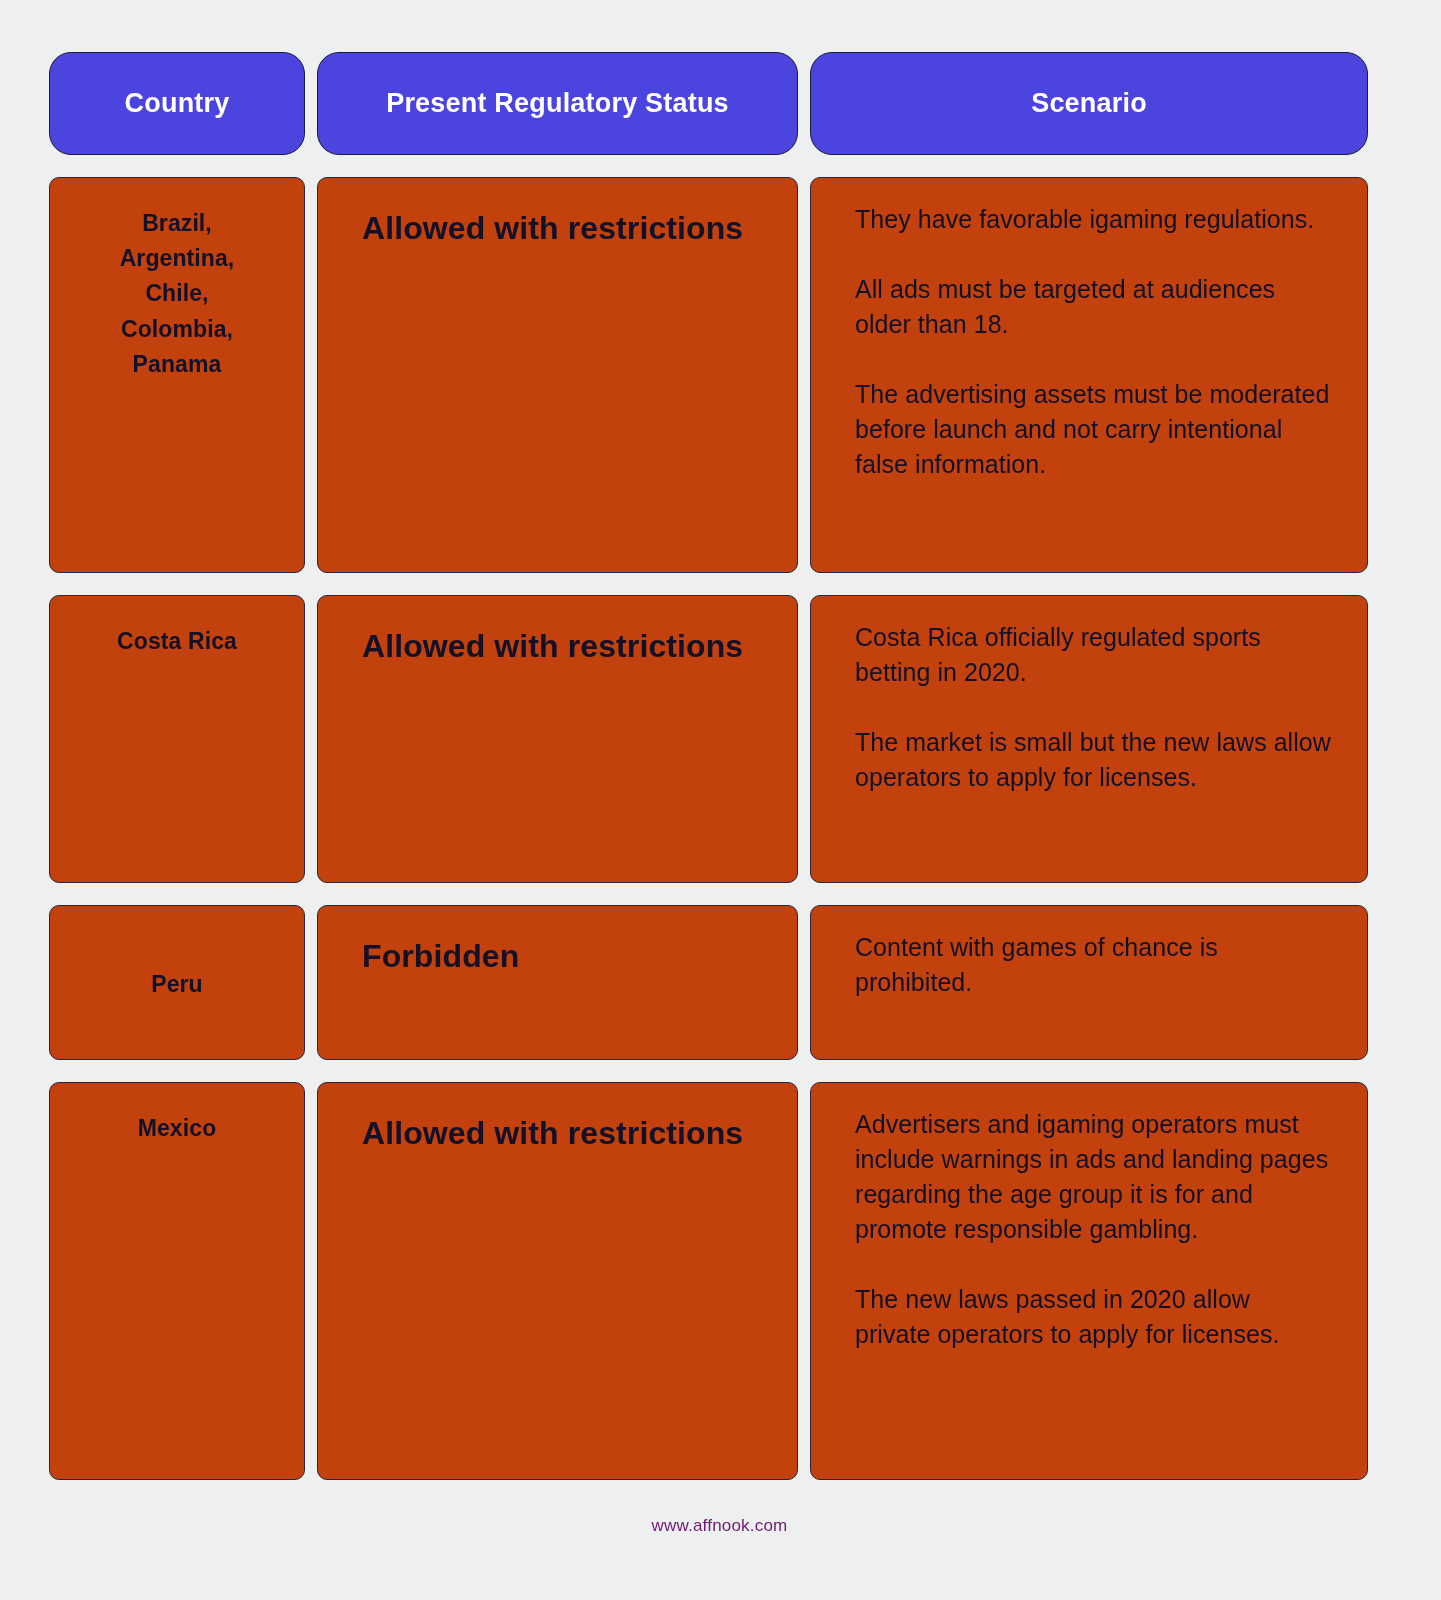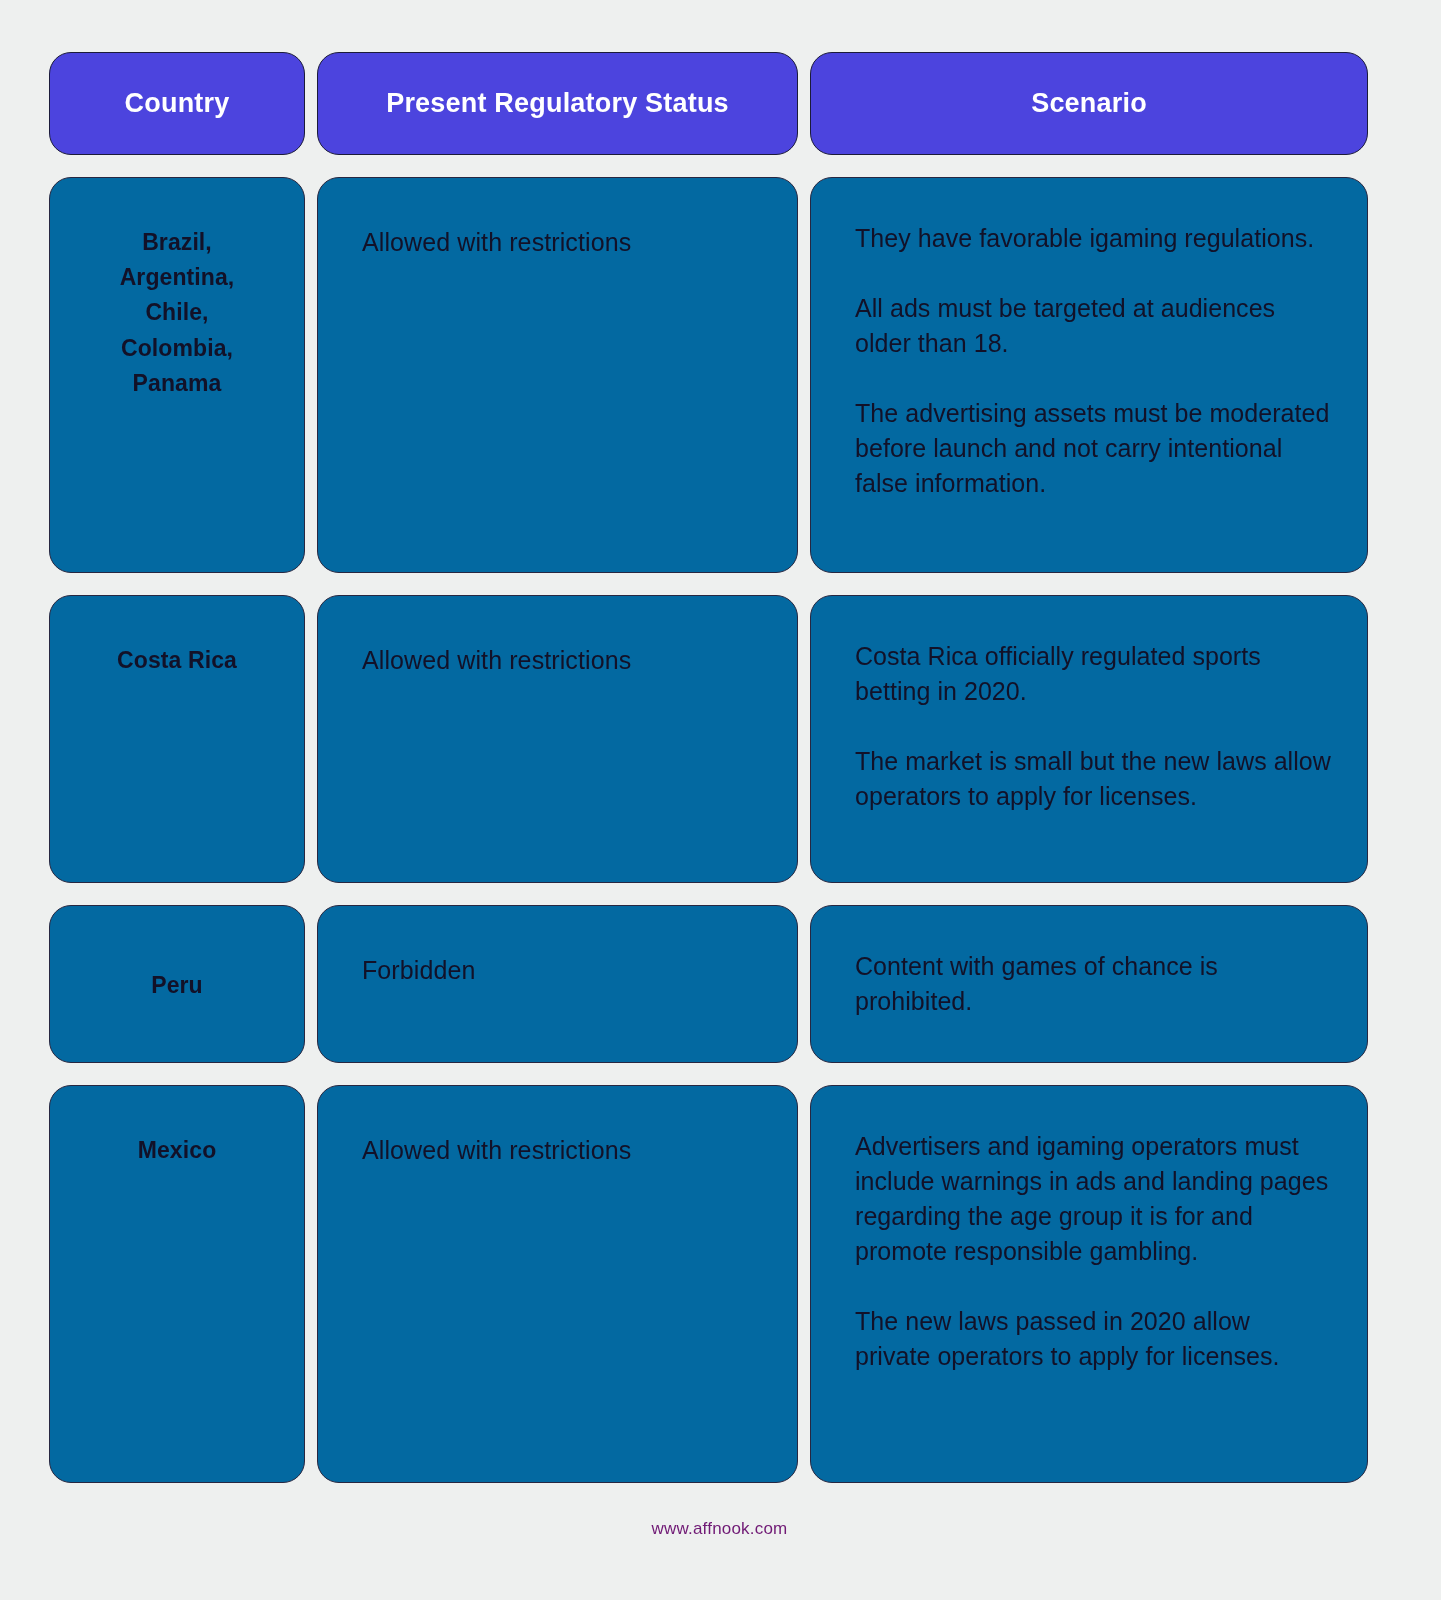--- a/index.html
+++ b/index.html
@@ -44,25 +44,25 @@
     font-size: 27px;
     font-weight: bold;
     letter-spacing: 0.2px;
     height: 103px;
     box-sizing: border-box;
     padding: 0 14px;
   }
 
   
   .cell {
-    background: #0369a1;
+    background: #c2410c;
     border: 1.5px solid #272741;
-    border-radius: 22px;
+    border-radius: 10px;
     box-sizing: border-box;
-    padding: 43px 26px;
+    padding: 24px 26px;
     color: #121128;
   }
 
   .cell-country {
     display: flex;
     align-items: flex-start;
     justify-content: center;
     text-align: center;
   }
   .country-text {
@@ -71,22 +71,22 @@
     line-height: 1.53;
     letter-spacing: 0.1px;
     white-space: pre-line;
     padding-top: 4px;
   }
 
   .cell-status {
     padding-left: 44px;
   }
   .status-text {
-    font-size: 25px;
-    font-weight: 400;
+    font-size: 32px;
+    font-weight: 700;
     line-height: 1.45;
     letter-spacing: 0.1px;
     padding-top: 3px;
   }
 
   .cell-scenario {
     padding-left: 44px;
     padding-right: 36px;
   }
   .scenario-text {

